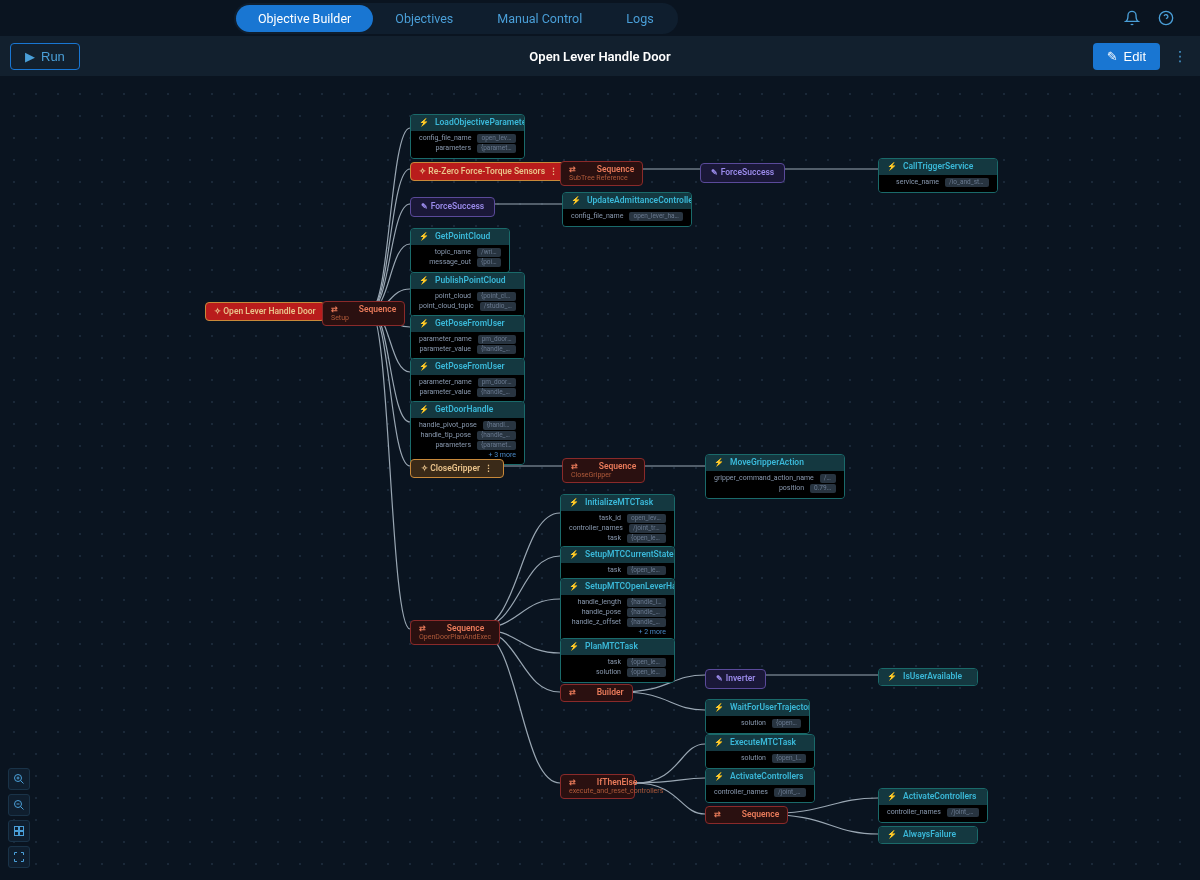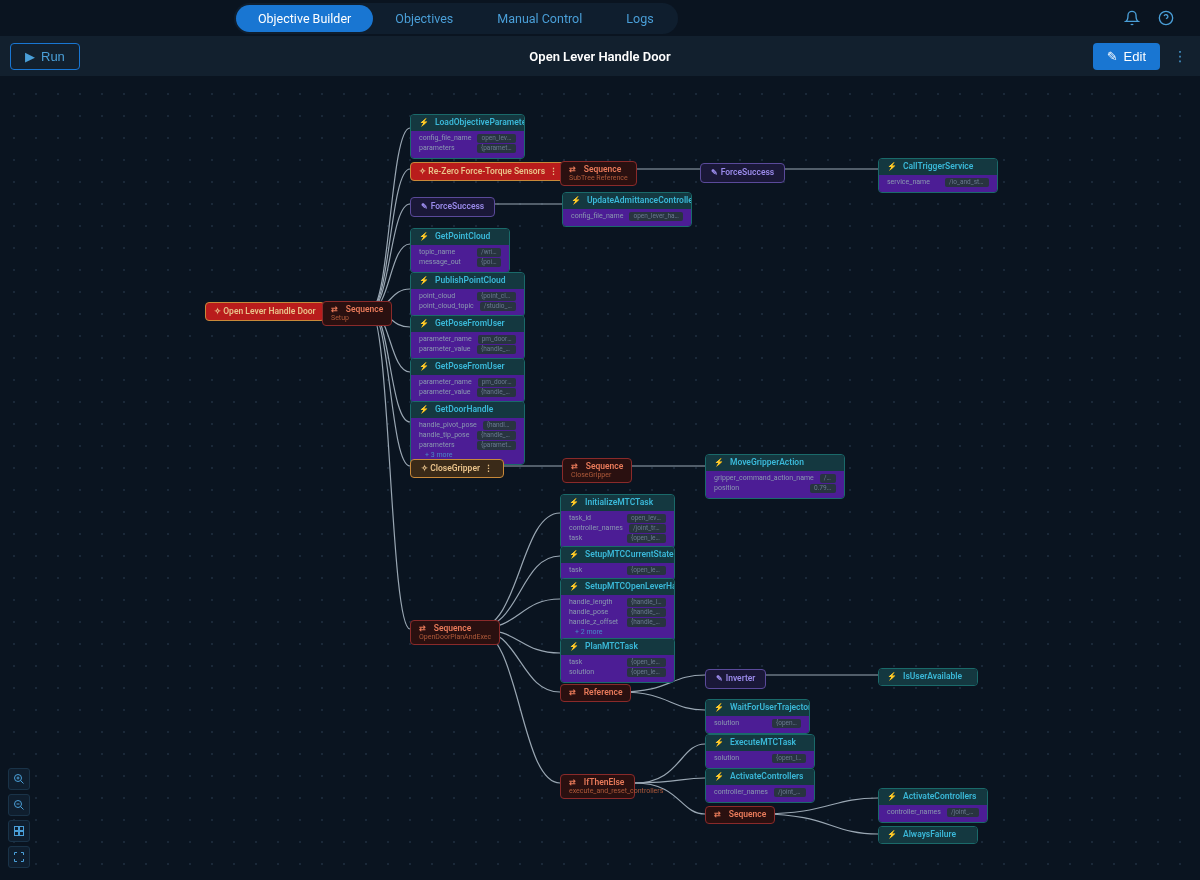--- a/index.html
+++ b/index.html
@@ -125,21 +125,21 @@
     color: #e8c28a;
     font-weight: 600;
     font-size: 8.5px;
   }
   .node.seq {
     border: 1px solid #8a2a2a;
     background: #2a1010;
     padding: 3px 8px;
     min-width: 48px;
   }
-  .node.seq .hd { color: #e87a5a; font-weight: 600; font-size: 8.5px; display:flex; align-items:flex-end; gap:5px;}
+  .node.seq .hd { color: #e87a5a; font-weight: 600; font-size: 8.5px; display:flex; align-items:flex-end; gap:18px;}
   .node.seq .sub { color: #b05a3a; font-size: 7px; }
   .node.close {
     border: 1px solid #c8893a;
     background: #3a2a18;
     padding: 4px 10px;
     color: #e8c28a;
     font-weight: 600;
     font-size: 8.5px;
   }
   .node.purple {
@@ -161,21 +161,22 @@
     background: #143840;
     color: #3ab8d8;
     font-weight: 600;
     font-size: 8.5px;
     display: flex;
     align-items: center;
     gap: 4px;
   }
   .node.action .body {
     padding: 3px 8px 4px 8px;
-    background: #4c1d95;
+    background: #000000;
+    text-align: right;
   }
   .node.action .row {
     display: flex;
     gap: 6px;
     align-items: center;
     margin-bottom: 1px;
   }
   .node.action .row .k { color: #8a9ab0; font-size: 7px; min-width: 52px; }
   .node.action .row .v {
     background: #283440;
@@ -572,21 +573,21 @@
     <div class="row">
           <span class="k">solution</span>
           <span class="v">{open_lever_handle_door_solu</span>
         </div>
   </div>
 </div>
 
 <div class="node seq" style="left:560px; top:608px;">
   <div class="hd">
         <span class="arrows"></span>
-        <span>Reference</span>
+        <span>Builder</span>
       </div>
 </div>
 <div class="node purple" style="left:705px; top:593px;">
   <span class="pencil"></span><span>Inverter</span>
 </div>
 <div class="node action" style="left:878px; top:592px; width:70px;">
   <div class="hd">
         <span class="bolt"></span>
         <span>IsUserAvailable</span>
       </div>

